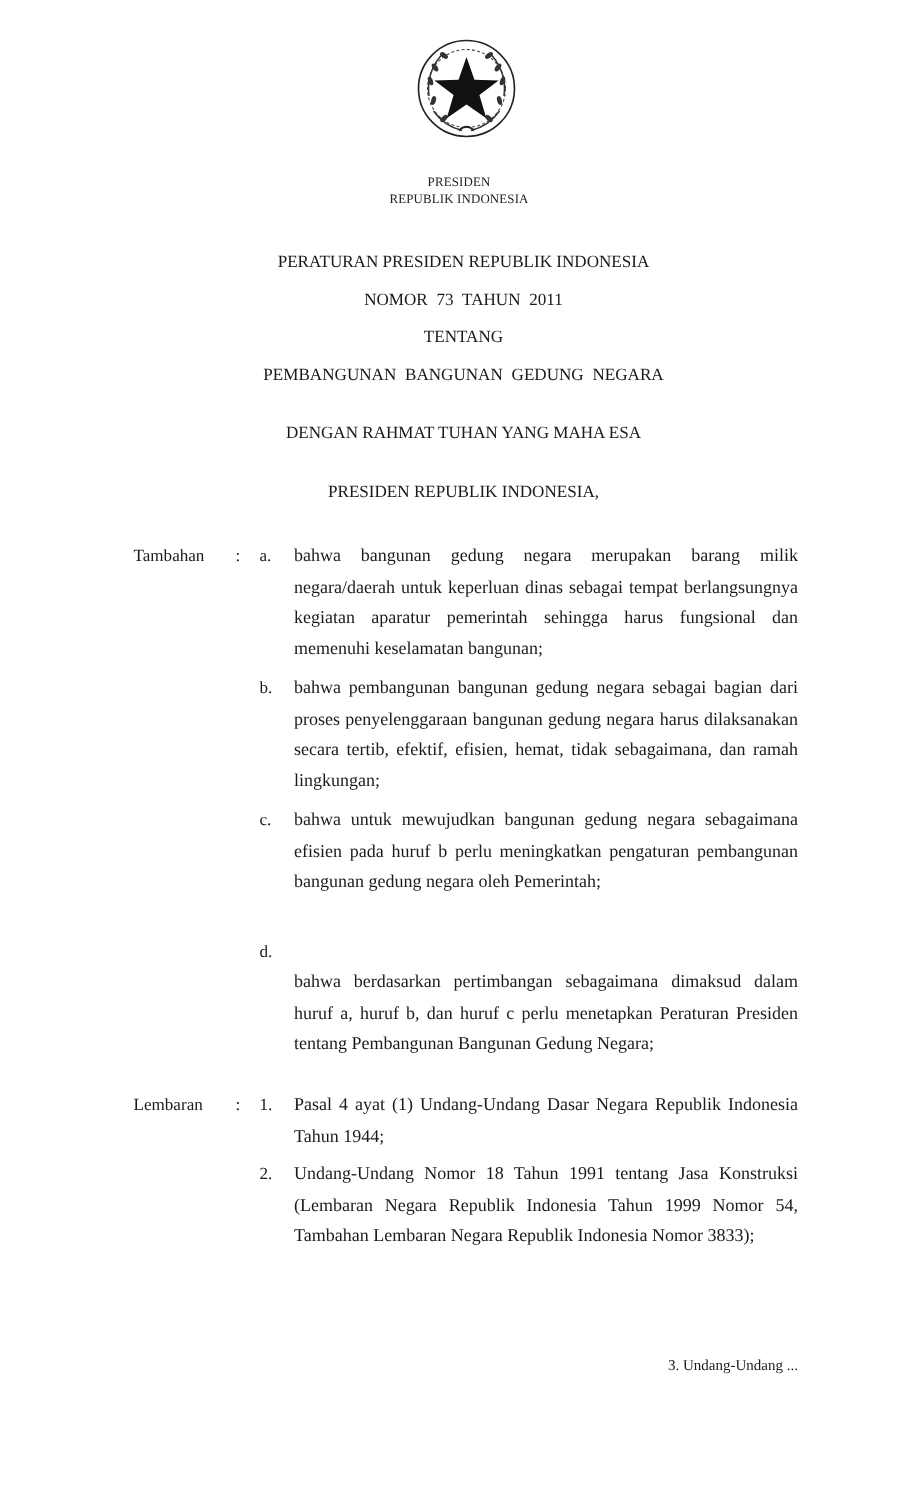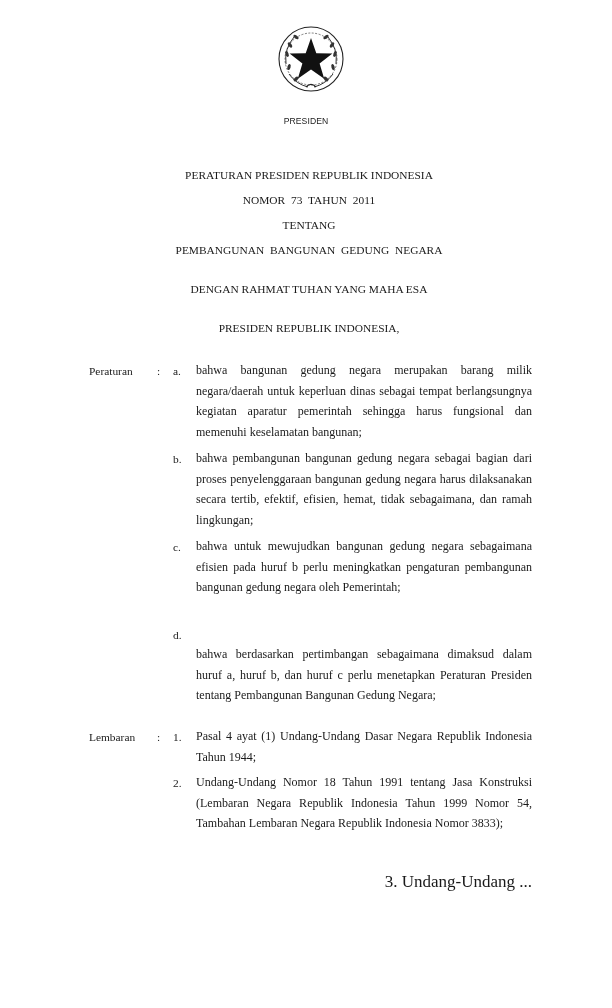--- a/index.html
+++ b/index.html
@@ -3,40 +3,40 @@
 <meta charset="utf-8">
 <style>
   html, body { margin: 0; padding: 0; background: #ffffff; }
   body { width: 612px; height: 1008px; position: relative; overflow: hidden;
          font-family: "Liberation Serif", "DejaVu Serif", serif; color: #1a1a1a; }
   .page { position: absolute; left: 0; top: 0; width: 612px; height: 1008px; background: #fff; }
 
   .emblem { position: absolute; left: 276px; top: 24px; width: 70px; height: 70px; }
   .emblem svg { width: 70px; height: 70px; display: block; }
 
-  .sans { font-family: Liberation Sans, sans-serif; }
+  .sans { font-family: Liberation Serif, serif; }
   .office { position: absolute; left: 0; width: 612px; text-align: center; font-size: 8.6px; line-height: 11px; color: #222; letter-spacing: 0.1px; }
   .office.l1 { top: 116px; }
   .office.l2 { top: 127px; }
 
   .title { position: absolute; left: 0; width: 618px; text-align: center; font-size: 11.4px; color: #1a1a1a; }
   .t1 { top: 169px; }
   .t2 { top: 194px; word-spacing: 3px; }
   .t3 { top: 219px; }
   .t4 { top: 244px; word-spacing: 3px; }
   .t5 { top: 283px; }
   .t6 { top: 322px; }
 
   .section-label { position: absolute; left: 89px; font-size: 11.4px; }
   .colon { position: absolute; font-size: 11.4px; }
   .marker { position: absolute; left: 173px; font-size: 11.4px; }
   .item-text { position: absolute; left: 196px; width: 336px; font-size: 12px; line-height: 20.6px;
                text-align: justify; text-align-last: left; }
 
-  .continuation { position: absolute; right: 80px; top: 872px; font-size: 17px; }
+  .continuation { position: absolute; right: 80px; top: 905px; font-size: 10px; }
 </style>
 </head>
 <body>
 
 <div class="page">
 
   <div class="emblem">
     <svg viewBox="0 0 70 70" xmlns="http://www.w3.org/2000/svg">
       <circle cx="35" cy="35" r="32" fill="none" stroke="#222" stroke-width="1.1"></circle>
       <circle cx="35" cy="35" r="26" fill="none" stroke="#444" stroke-width="0.7" stroke-dasharray="2 1.5"></circle>
@@ -57,30 +57,31 @@
         <ellipse cx="57" cy="43" rx="1.6" ry="3" transform="rotate(-15 57 43)"></ellipse>
         <ellipse cx="20" cy="55" rx="1.6" ry="3" transform="rotate(45 20 55)"></ellipse>
         <ellipse cx="50" cy="55" rx="1.6" ry="3" transform="rotate(-45 50 55)"></ellipse>
       </g>
       <polygon fill="#111" points="35,14 40.3,29.2 56.4,29.6 43.6,39.4 48.2,54.8 35,45.6 21.8,54.8 26.4,39.4 13.6,29.6 29.7,29.2"></polygon>
       <path d="M30 63 Q35 58 40 63" stroke="#222" stroke-width="1.2" fill="none"></path>
     </svg>
   </div>
 
   <div class="office l1 sans">PRESIDEN</div>
+  <div class="office l2 sans">REPUBLIK INDONESIA</div>
 
   <div class="title t1">PERATURAN PRESIDEN REPUBLIK INDONESIA</div>
   <div class="title t2">NOMOR  73  TAHUN  2011</div>
   <div class="title t3">TENTANG</div>
   <div class="title t4">PEMBANGUNAN  BANGUNAN  GEDUNG  NEGARA</div>
   <div class="title t5">DENGAN RAHMAT TUHAN YANG MAHA ESA</div>
   <div class="title t6">PRESIDEN REPUBLIK INDONESIA,</div>
 
   <div>
-    <div class="section-label" style="top:365px">Peraturan</div>
+    <div class="section-label" style="top:365px">Tambahan</div>
     <div class="colon" style="left:157px; top:365px">:</div>
 
     <div>
       <div class="marker" style="top:365px">a.</div>
       <div class="item-text" style="top:360px">bahwa bangunan gedung negara merupakan barang milik negara/daerah untuk keperluan dinas sebagai tempat berlangsungnya kegiatan aparatur pemerintah sehingga harus fungsional dan memenuhi keselamatan bangunan;</div>
     </div>
     <div>
       <div class="marker" style="top:453px">b.</div>
       <div class="item-text" style="top:448px">bahwa pembangunan bangunan gedung negara sebagai bagian dari proses penyelenggaraan bangunan gedung negara harus dilaksanakan secara tertib, efektif, efisien, hemat, tidak sebagaimana, dan ramah lingkungan;</div>
     </div>

